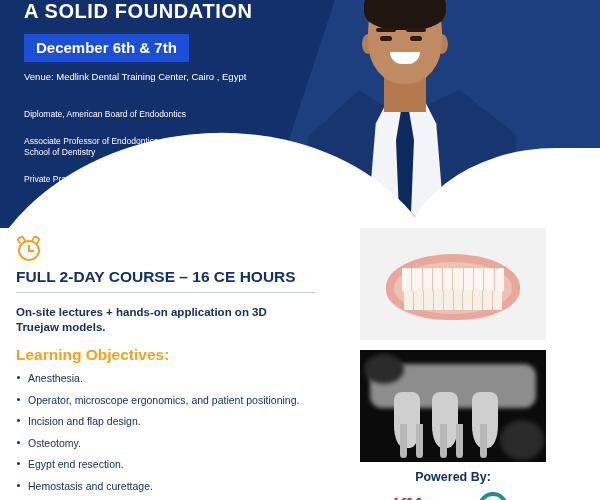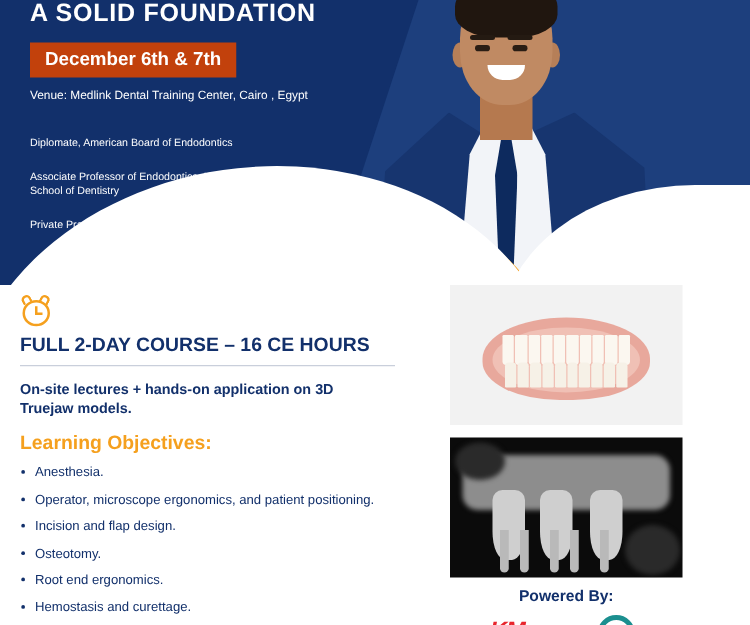--- a/index.html
+++ b/index.html
@@ -158,21 +158,21 @@
   #course-title {
     color: #ffffff;
     font-size: 20px;
     font-weight: bold;
     letter-spacing: 0.6px;
     margin: 0 0 12px 0;
     line-height: 22px;
   }
   #date-badge {
     display: inline-block;
-    background: #c2410c;
+    background: #1d4ed8;
     color: #ffffff;
     font-size: 15px;
     font-weight: bold;
     padding: 5px 12px 6px 12px;
     margin-bottom: 8px;
   }
   #venue {
     color: #ffffff;
     font-size: 9.5px;
     line-height: 13px;
@@ -473,21 +473,21 @@
   <div id="divider"></div>
 
   <p id="teaching-body">On-site lectures + hands-on application on 3D Truejaw models.</p>
 
   <h3 class="section-head" id="objectives-head">Learning Objectives:</h3>
   <ul id="objectives-list">
     <li>Anesthesia.</li>
     <li>Operator, microscope ergonomics, and patient positioning.</li>
     <li>Incision and flap design.</li>
     <li>Osteotomy.</li>
-    <li>Root end ergonomics.</li>
+    <li>Egypt end resection.</li>
     <li>Hemostasis and curettage.</li>
   </ul>
 </div>
 
 <div id="body-right">
 
   <div id="model-photo">
     <div class="gum"></div>
     <div class="gum2"></div>
     <div class="teeth-row">

